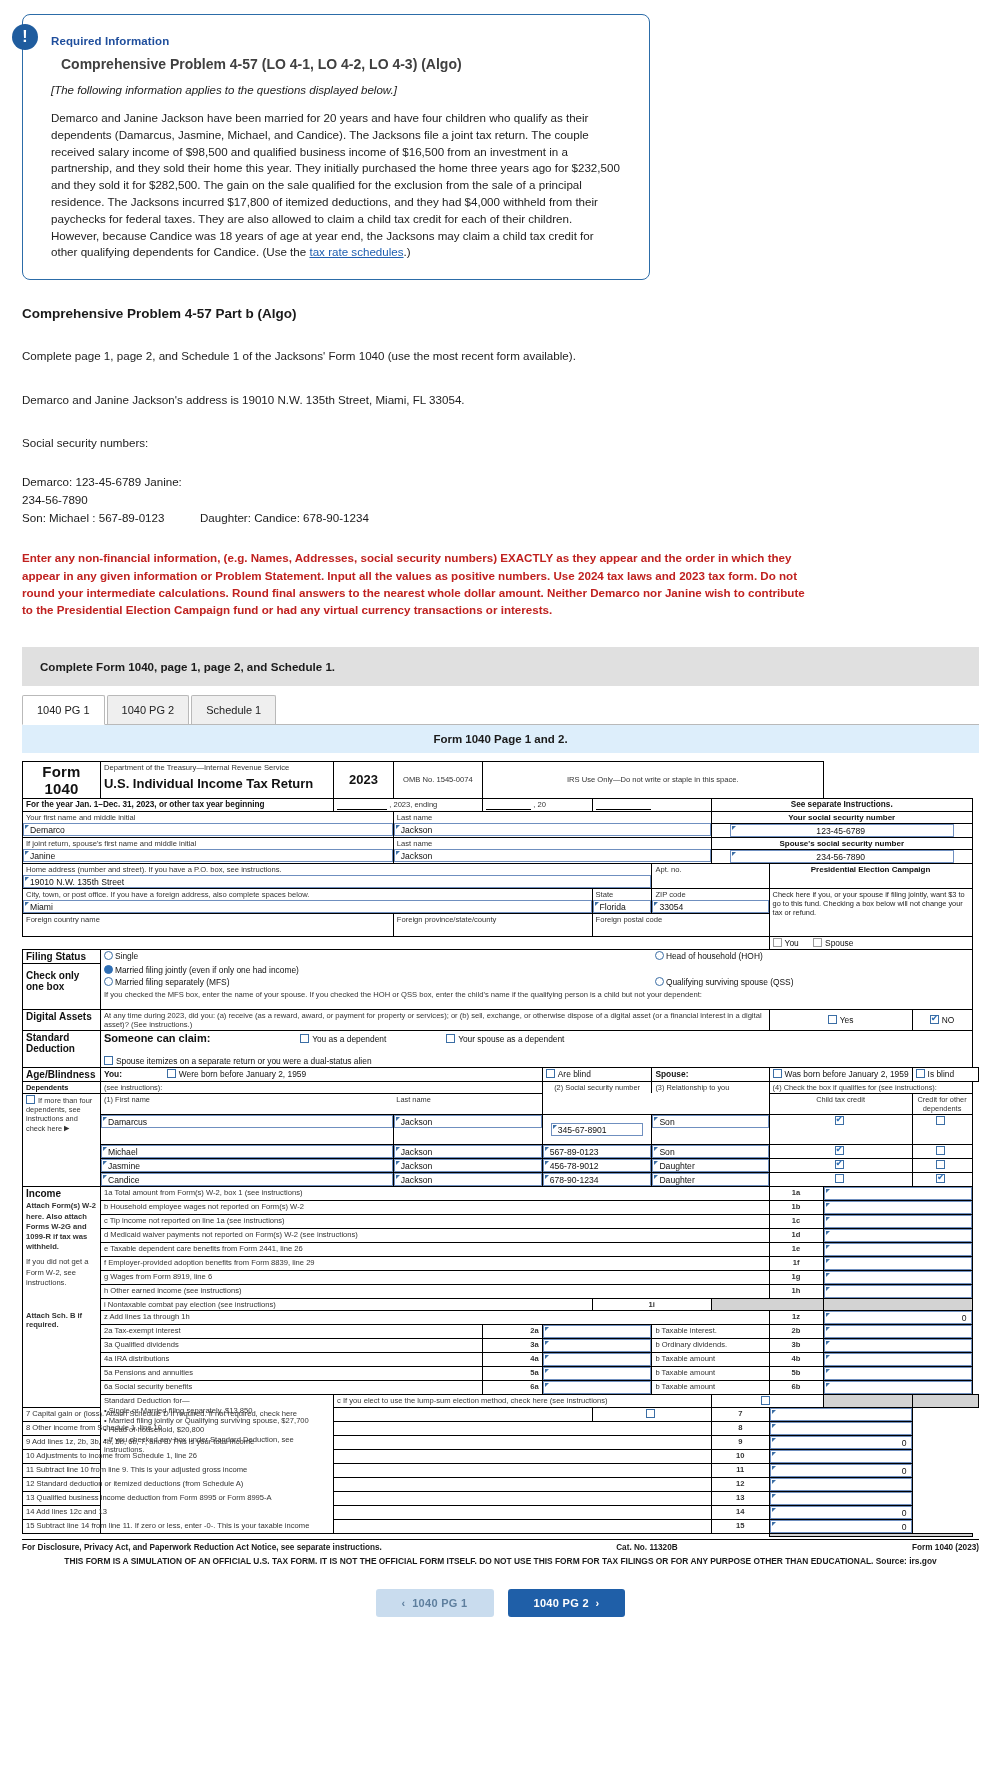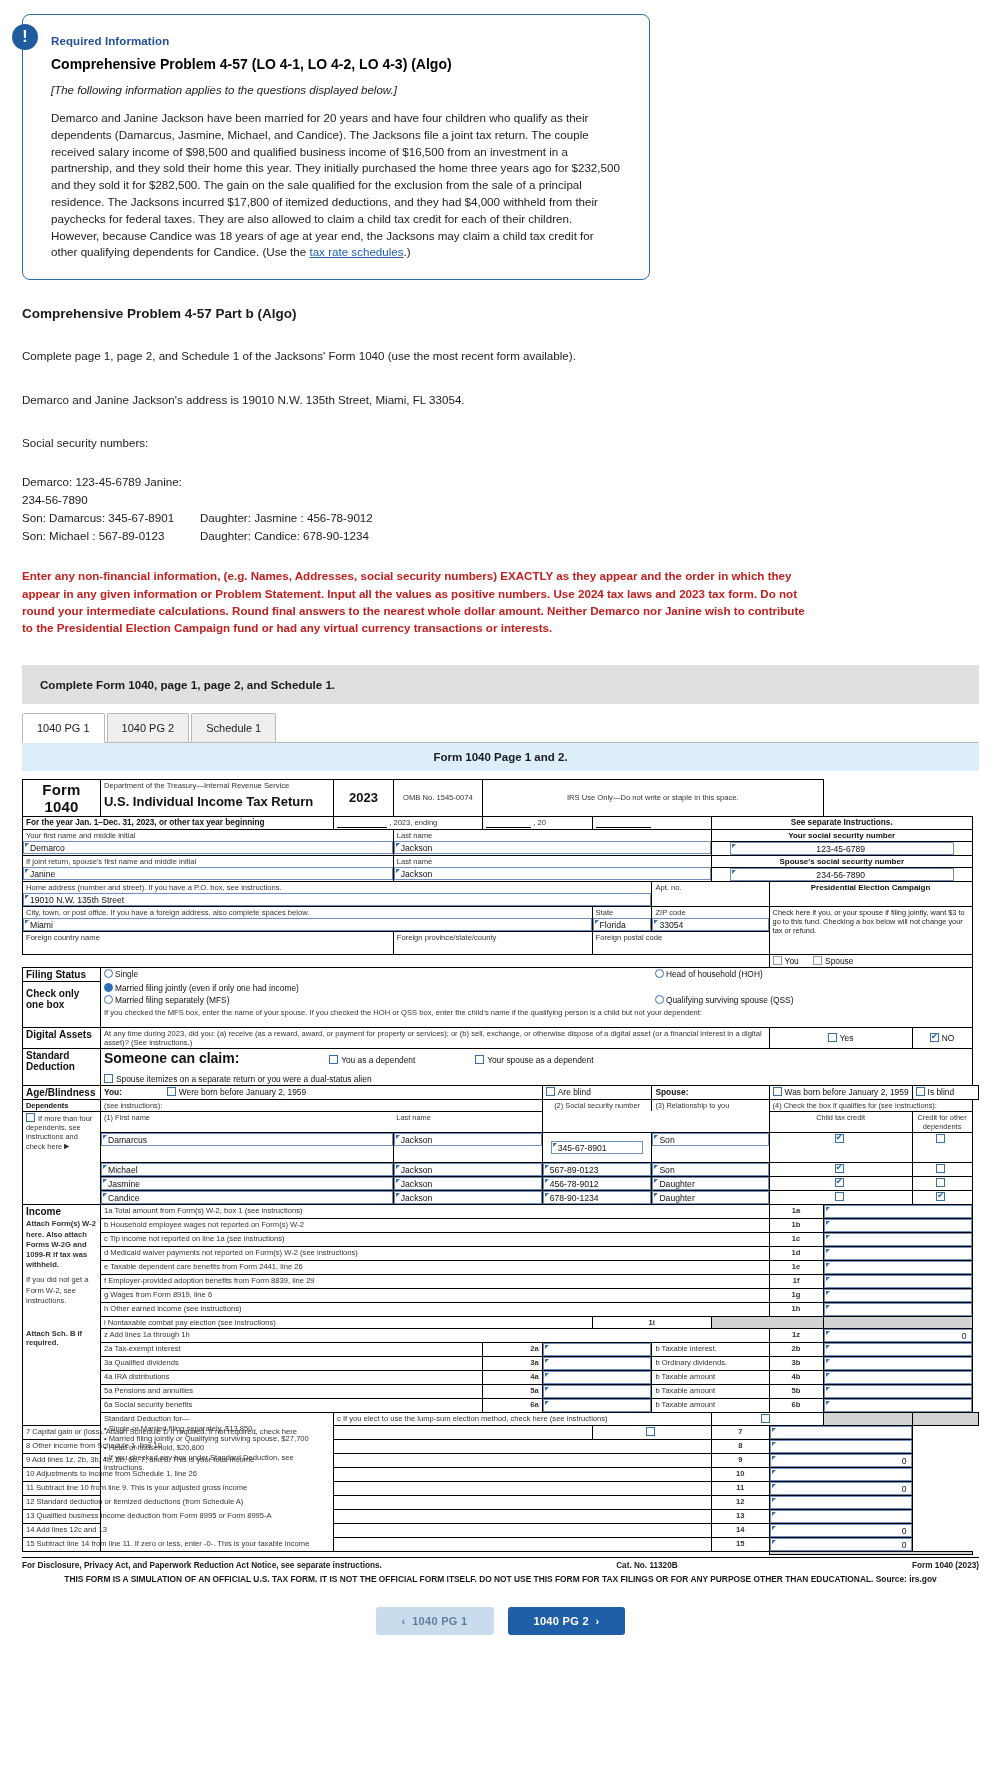--- a/index.html
+++ b/index.html
@@ -20,21 +20,21 @@
     border-radius:8px; background:#fff;
     padding:20px 26px 18px 28px;
   }
   .bang {
     position:absolute; left:-10px; top:10px; width:26px; height:26px;
     border-radius:50%; background:#1f5c9e; color:#fff;
     font-weight:bold; font-size:16px; text-align:center; line-height:25px;
     z-index:5;
   }
   .req-title { color:#1f4e9c; font-weight:bold; font-size:11.5px; margin:0 0 9px 0; letter-spacing:.1px;}
-  .prob-title { font-weight:bold; font-size:14px; margin:0 0 12px 0; color:#000000; }
+  .prob-title { font-weight:bold; font-size:14px; margin:0 0 12px 10px; color:#404040; }
   .ital { font-style:italic; font-size:11.5px; color:#222; margin:0 0 14px 0; }
   .body-para { font-size:11.6px; line-height:1.45; color:#222; margin:0; }
   .body-para a { color:#1f5fb0; }
 
   
   .part-title { font-weight:bold; font-size:13.5px; margin:26px 0 0 22px; }
   .blk { margin:26px 0 0 22px; font-size:11.6px; color:#222; line-height:1.5; }
   .ssn-grid { margin:22px 0 0 22px; font-size:11.6px; line-height:1.55; }
   .ssn-grid .row { display:flex; }
   .ssn-grid .c1 { width:178px; }
@@ -143,24 +143,20 @@
   <div class="blk">Complete page 1, page 2, and Schedule 1 of the Jacksons' Form 1040 (use the most recent form available).</div>
   <div class="blk">Demarco and Janine Jackson's address is 19010 N.W. 135th Street, Miami, FL 33054.</div>
   <div class="blk">Social security numbers:</div>
 
   <div class="ssn-grid">
     <div class="row">
         <span class="c1">Demarco: 123-45-6789 Janine: 234-56-7890</span>
         <span></span>
       </div>
     <div class="row">
-        <span class="c1">Son: Damarcus: 345-67-8901</span>
-        <span>Daughter: Jasmine : 456-78-9012</span>
-      </div>
-    <div class="row">
         <span class="c1">Son: Michael : 567-89-0123</span>
         <span>Daughter: Candice: 678-90-1234</span>
       </div>
   </div>
 
   <div class="red-note">Enter any non-financial information, (e.g. Names, Addresses, social security numbers) EXACTLY as they appear and the order in which they appear in any given information or Problem Statement. Input all the values as positive numbers. Use 2024 tax laws and 2023 tax form. Do not round your intermediate calculations. Round final answers to the nearest whole dollar amount. Neither Demarco nor Janine wish to contribute to the Presidential Election Campaign fund or had any virtual currency transactions or interests.</div>
 
   <div class="grey-band">Complete Form 1040, page 1, page 2, and Schedule 1.</div>
 
   <div class="tabs">
@@ -328,21 +324,21 @@
         <span class="opt"><span class="cbx"></span><span>Yes</span></span>
       </td>
       <td class="ctr" style="vertical-align:middle">
         <span class="opt"><span class="cbx on"></span><span>NO</span></span>
       </td>
     </tr>
 
     <tr>
       <td class="sect-name nbb">Standard Deduction</td>
       <td colspan="11" class="nbb">
-        <span class="bold" style="font-size:14px">Someone can claim:</span>
+        <span class="bold" style="font-size:11px">Someone can claim:</span>
         <span style="display:inline-block;width:85px"></span>
         <span class="opt"><span class="cbx"></span><span>You as a dependent</span></span>
         <span style="display:inline-block;width:55px"></span>
         <span class="opt"><span class="cbx"></span><span>Your spouse as a dependent</span></span>
       </td>
     </tr>
     <tr>
       <td class="nbt nbb"></td>
       <td colspan="11" class="nbt">
         <span class="opt"><span class="cbx"></span><span>Spouse itemizes on a separate return or you were a dual-status alien</span></span>

